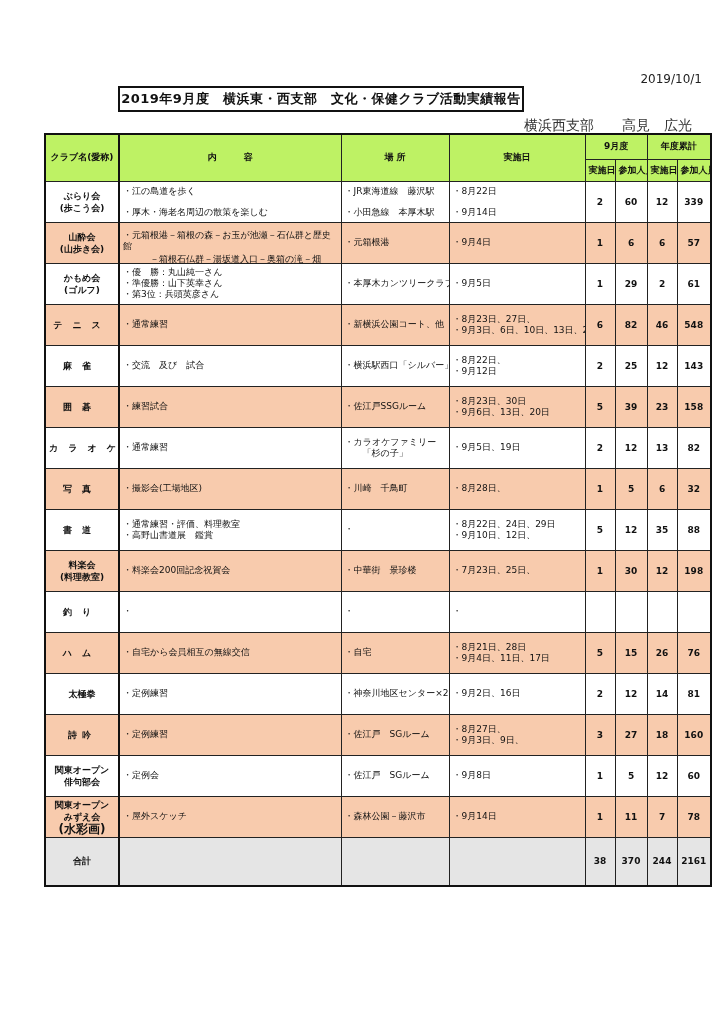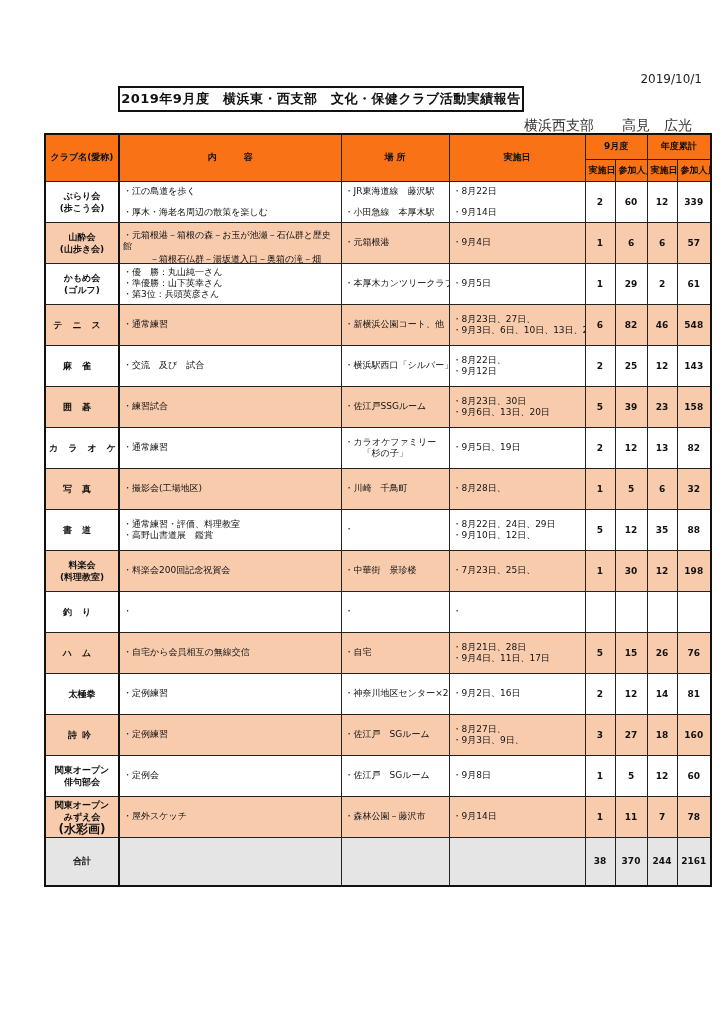--- a/index.html
+++ b/index.html
@@ -7,21 +7,21 @@
          font-family: "DejaVu Sans", "Liberation Sans", sans-serif; color: #111; }
   .date { position: absolute; right: 22px; top: 72px; font-size: 12px; color: #222; }
   .title-box { position: absolute; left: 118px; top: 86px; width: 406px; height: 26px;
                border: 2px solid #111; display: flex; align-items: center; justify-content: center;
                font-weight: bold; font-size: 13px; letter-spacing: 0.5px; box-sizing: border-box; }
   .author { position: absolute; right: 32px; top: 117px; font-size: 14px; color: #333; }
   table.report { position: absolute; left: 44px; top: 133px; border-collapse: collapse;
                  table-layout: fixed; width: 666px; border: 2px solid #111; }
   table.report td, table.report th { border: 1px solid #222; padding: 0 3px; font-size: 9px;
                  overflow: hidden; white-space: nowrap; }
-  table.report th { background: #f97316; font-weight: bold; text-align: center; }
+  table.report th { background: #bef264; font-weight: bold; text-align: center; }
   th.main-h { font-size: 10px; }
   th.sub-h { font-size: 6px; padding: 0; font-weight: normal; }
   th.grp-h { font-size: 9.5px; }
   tr.hdr1 { height: 25px; } tr.hdr2 { height: 22px; }
   tr.row { height: 41px; }
   tr.row.w td { background: #ffffff; }
   tr.row.o td { background: #f8cbad; }
   tr.total td { background: #e5e5e5; height: 47px; }
   td.club { text-align: center; font-weight: bold; font-size: 9.5px; line-height: 12px;
             border-right: 2px solid #111 !important; white-space: normal; }

